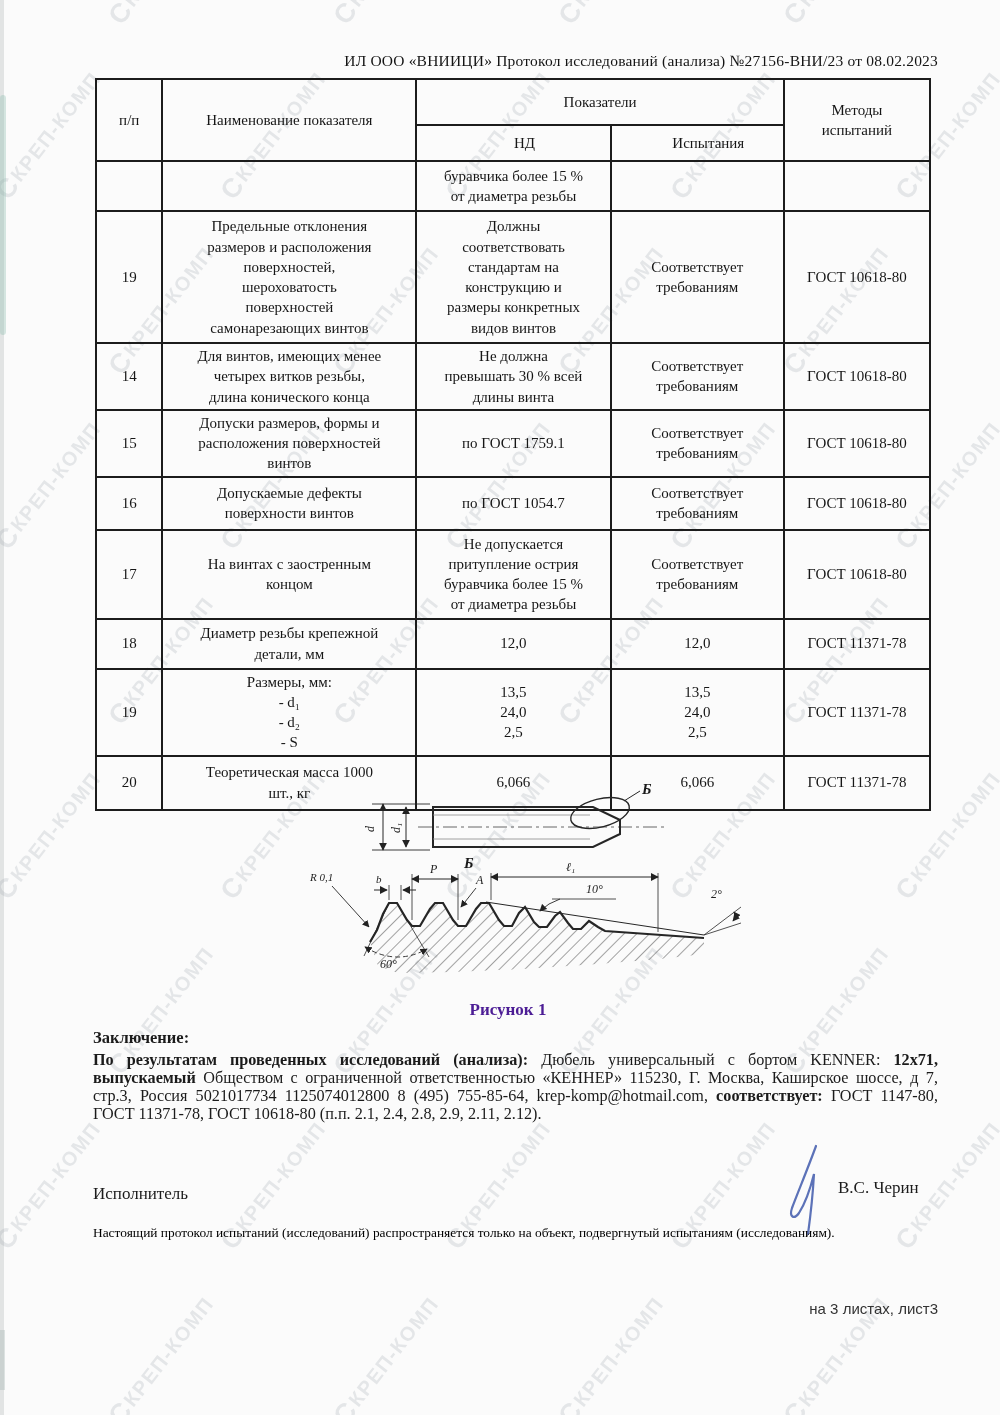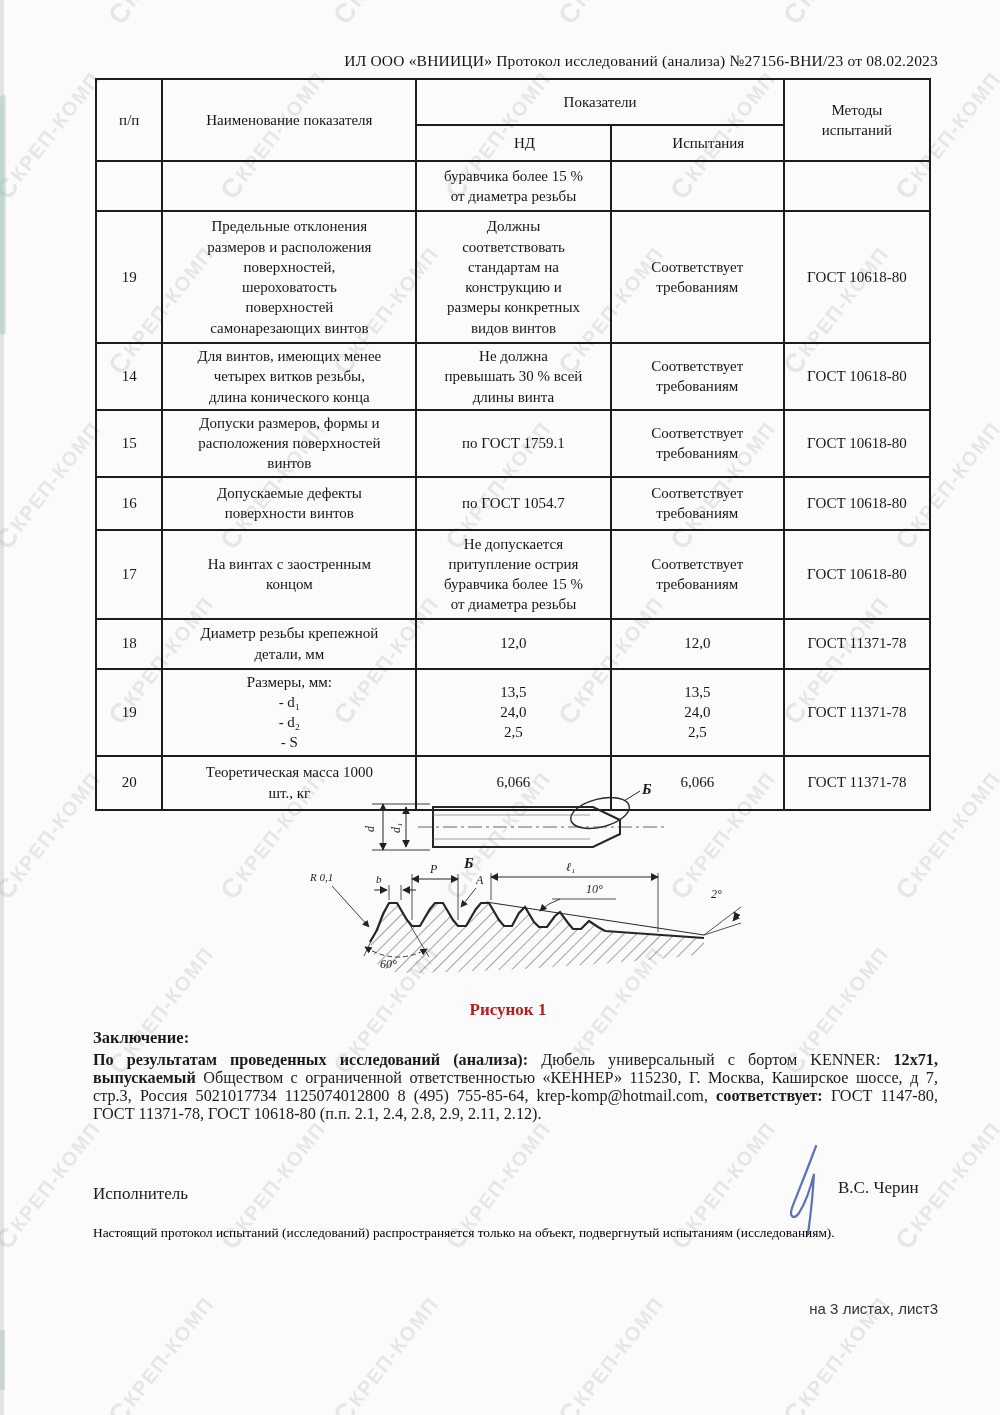--- a/index.html
+++ b/index.html
@@ -60,21 +60,21 @@
   tr.r15 td{height:58px;}
   tr.r16 td{height:47px;}
   tr.r17 td{height:83px;}
   tr.r18 td{height:44px;}
   tr.r19 td{height:78px;}
   tr.r20 td{height:48px;}
   
   .figure-wrap{position:absolute;left:268px;top:780px;width:480px;height:228px;}
   .figure-caption{
     position:absolute;left:268px;top:1000px;width:480px;
-    text-align:center;font-weight:bold;font-size:17px;color:#b91c1c;
+    text-align:center;font-weight:bold;font-size:17px;color:#4c1d95;
   }
   svg text{font-family:"Liberation Serif","DejaVu Serif",serif;}
   .dimtxt{font-style:italic;font-size:12px;fill:#222;}
   .dimtxt-sm{font-style:italic;font-size:11px;fill:#222;}
   .detail-b{font-style:italic;font-weight:bold;font-size:15px;fill:#1a1a1a;}
   
   .conclusion{position:absolute;left:93px;top:1028px;width:845px;}
   .conclusion-title{font-weight:bold;font-size:16.5px;margin-bottom:3px;}
   .conclusion-text{font-size:16.2px;line-height:18px;text-align:justify;}
   .conclusion-text b{font-weight:bold;}

